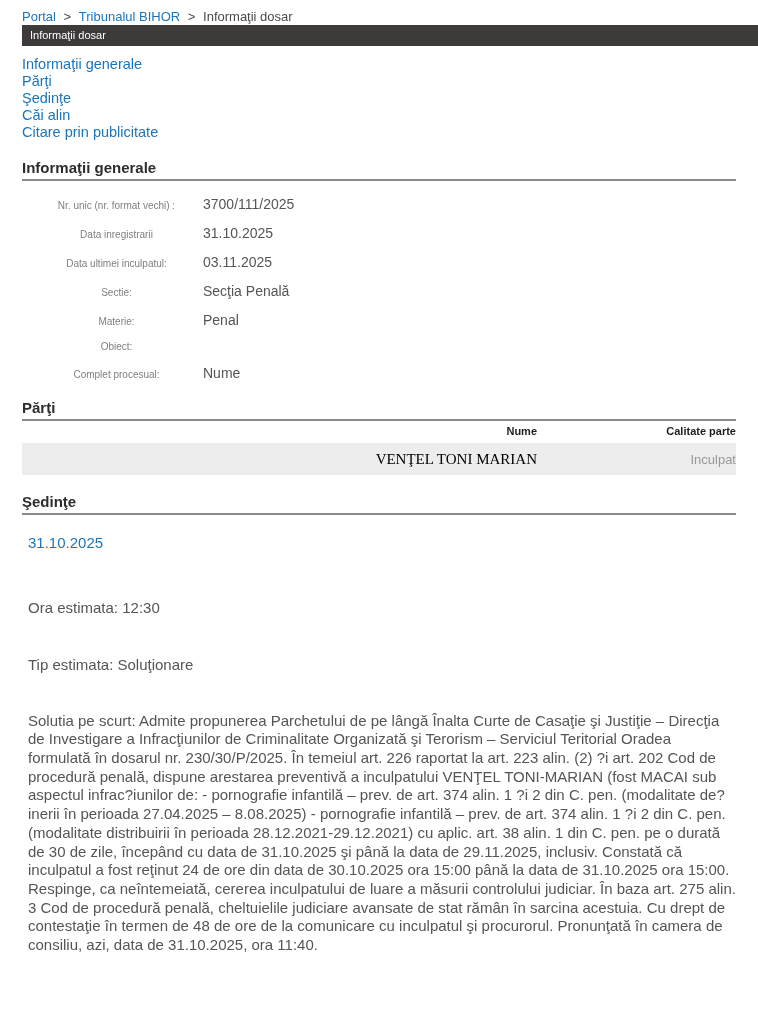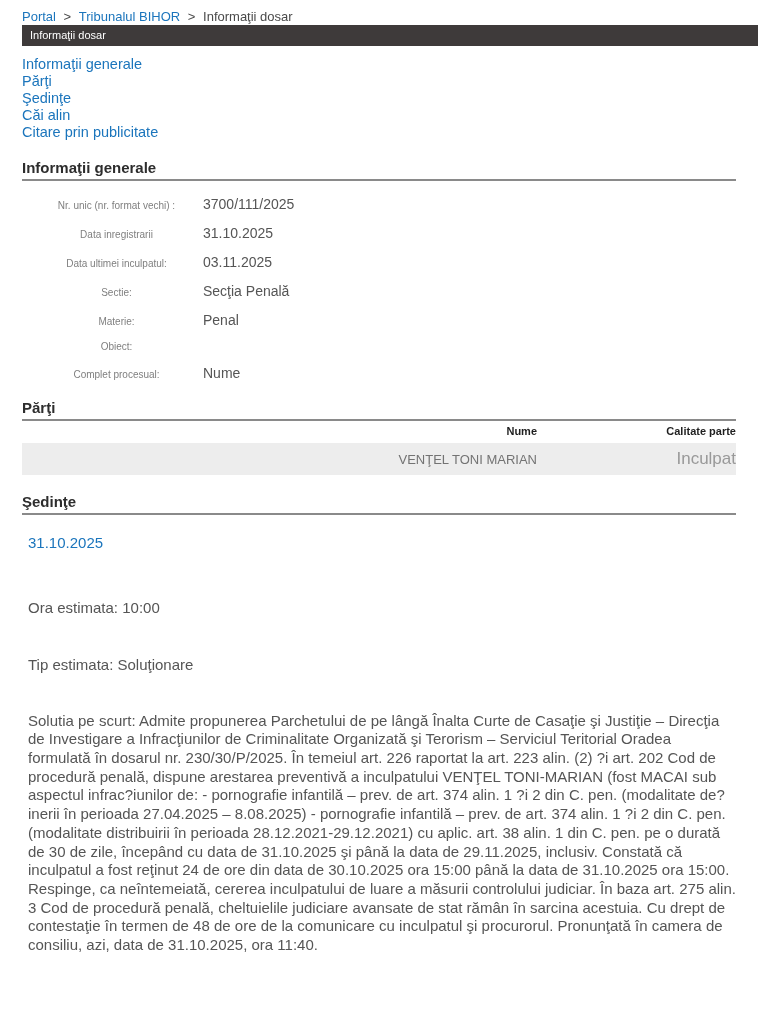--- a/index.html
+++ b/index.html
@@ -34,22 +34,22 @@
   .fvalue { font-size: 14px; color: #555555; }
 
   
   .tbl { margin-top: 4px; text-align: right; }
   .tbl-head { display: flex; font-size: 11px; font-weight: bold; color: #1f1f1f;
               padding: 0 0 6px 8px; }
   .tbl-row { display: flex; align-items: center; background: #ededed; min-height: 32px;
              padding-left: 8px; }
   .parties .col-name { flex: 0 0 507px; }
   .parties .col-quality { flex: 1; }
-  .parties .cell-name { font-size: 13px; color: #737373; }
-  .parties .cell-quality { font-size: 17px; color: #999999; }
+  .parties .cell-name { font-size: 15px; color: #000000; font-family: Liberation Serif, serif; }
+  .parties .cell-quality { font-size: 13px; color: #999999; }
 
   
   .hearing-date { display: inline-block; margin-top: 19px; margin-left: 6px;
                   color: #1b75bc; font-size: 15px; text-decoration: none; cursor: pointer; }
   .hearing-body { margin-top: 10px; margin-left: 6px; font-size: 15px; line-height: 18.7px;
                   color: #555555; white-space: pre-wrap; }
   .hearing-body div { white-space: pre-wrap; }
 </style>
 </head>
 <body>
@@ -120,20 +120,20 @@
         <span class="col-name cell-name">VENŢEL TONI MARIAN</span>
         <span class="col-quality cell-quality">Inculpat</span>
       </div>
     </div>
   </section>
 
   <section class="section">
     <h2 class="sec-title">Şedinţe</h2>
     <a class="hearing-date">31.10.2025</a>
     <div class="hearing-body">
-      <div>Ora estimata: 10:00</div>
+      <div>Ora estimata: 12:30</div>
       <div>Tip estimata: Soluţionare</div>
       <div>Solutia pe scurt: Admite propunerea Parchetului de pe lângă Înalta Curte de Casaţie şi Justiţie – Direcţia de Investigare a Infracţiunilor de Criminalitate Organizată şi Terorism – Serviciul Teritorial Oradea formulată în dosarul nr. 230/30/P/2025. În temeiul art. 226 raportat la art. 223 alin. (2) ?i art. 202 Cod de procedură penală, dispune arestarea preventivă a inculpatului VENŢEL TONI-MARIAN (fost MACAI sub aspectul infrac?iunilor de: - pornografie infantilă – prev. de art. 374 alin. 1 ?i 2 din C. pen. (modalitate de?inerii în perioada 27.04.2025 – 8.08.2025) - pornografie infantilă – prev. de art. 374 alin. 1 ?i 2 din C. pen. (modalitate distribuirii în perioada 28.12.2021-29.12.2021) cu aplic. art. 38 alin. 1 din C. pen. pe o durată de 30 de zile, începând cu data de 31.10.2025 şi până la data de 29.11.2025, inclusiv. Constată că inculpatul a fost reţinut 24 de ore din data de 30.10.2025 ora 15:00 până la data de 31.10.2025 ora 15:00. Respinge, ca neîntemeiată, cererea inculpatului de luare a măsurii controlului judiciar. În baza art. 275 alin. 3 Cod de procedură penală, cheltuielile judiciare avansate de stat rămân în sarcina acestuia. Cu drept de contestaţie în termen de 48 de ore de la comunicare cu inculpatul şi procurorul. Pronunţată în camera de consiliu, azi, data de 31.10.2025, ora 11:40.</div>
       
     </div>
   </section>
 
 </div>
 
 </body></html>

